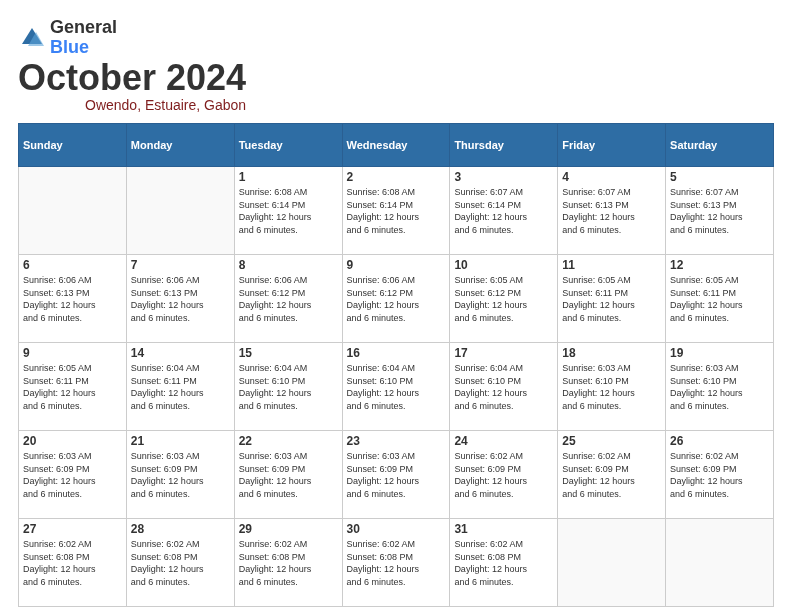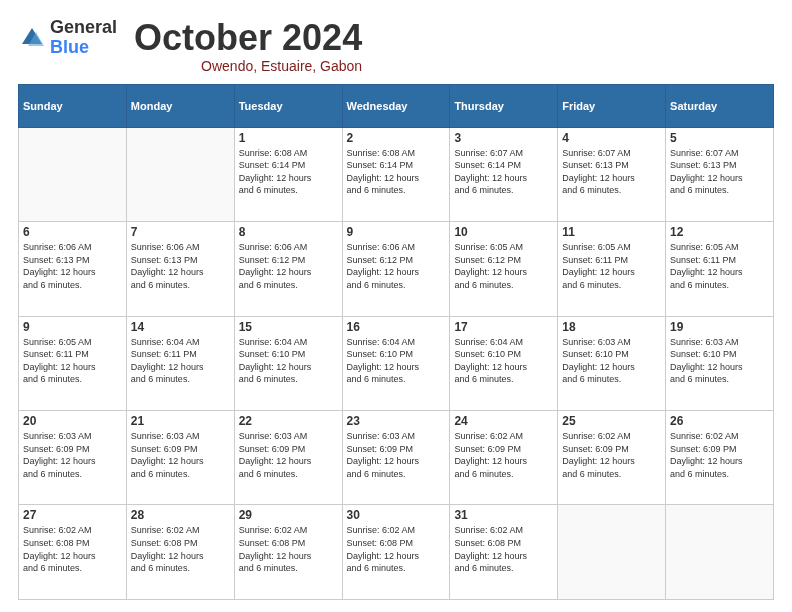--- a/index.html
+++ b/index.html
@@ -12,43 +12,43 @@
     }
     .page {
       width: 792px;
       height: 612px;
       padding: 18px 18px 12px 18px;
       display: flex;
       flex-direction: column;
     }
     .header {
       display: flex;
-      justify-content: flex-start;
+      justify-content: space-between;
       align-items: flex-start;
       margin-bottom: 10px;
+      flex-direction: column;
     }
     .logo {
       display: flex;
       align-items: center;
       gap: 4px;
     }
     .logo-text {
       font-size: 18px;
       font-weight: bold;
       line-height: 1.1;
     }
     .logo-general { color: #333; }
     .logo-blue { color: #3b82f6; }
     .logo-icon {
       width: 28px;
       height: 28px;
     }
     .title-block {
       text-align: right;
-      margin-left: 17px;
     }
     .month-title {
       font-size: 36px;
       font-weight: bold;
       color: #333;
       line-height: 1.1;
     }
     .location {
       font-size: 14px;
       color: #7f1d1d;

